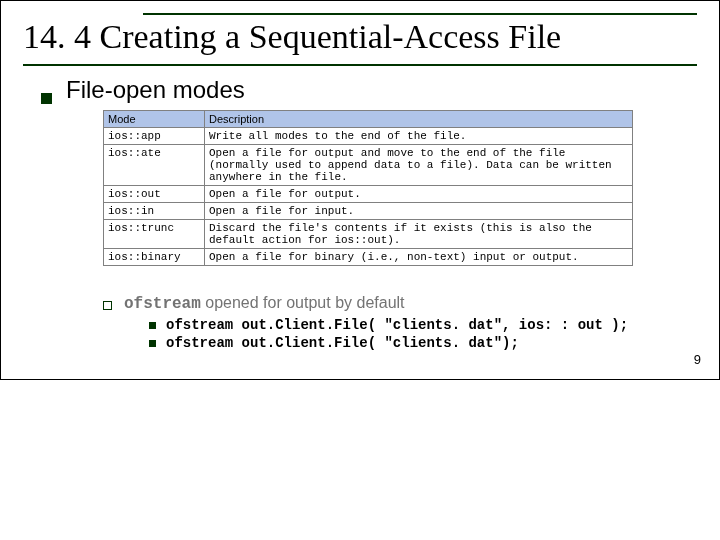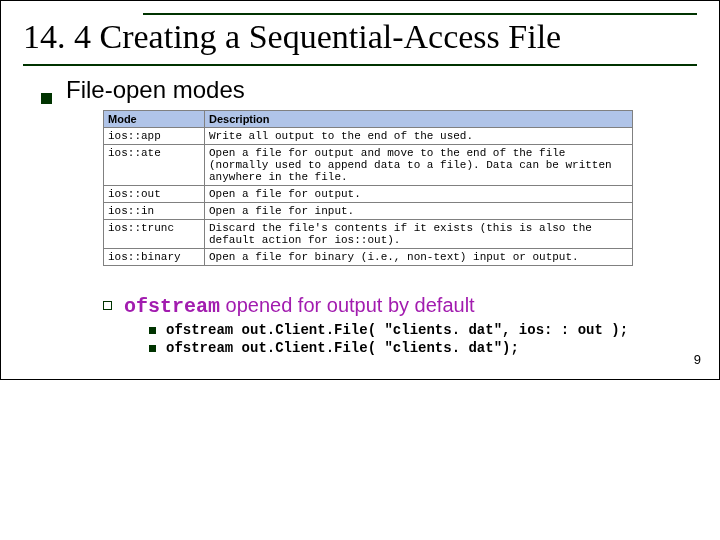--- a/index.html
+++ b/index.html
@@ -73,21 +73,21 @@
   }
   th, td {
     border: 1px solid #808080;
     padding: 2px 4px;
     text-align: left;
     vertical-align: top;
   }
   th {
     background: #b0c4e8;
     font-family: Arial, sans-serif;
-    font-weight: bold;
+    font-weight: normal;
     font-size: 11px;
   }
   td.mode {
     font-family: "Courier New", monospace;
     font-weight: normal;
     white-space: nowrap;
     width: 92px;
     margin-left: 36px;
   }
   td.desc {
@@ -101,22 +101,22 @@
   .bullet2 {
     width: 9px;
     height: 9px;
     border: 1px solid #003300;
     margin-top: 7px;
     margin-right: 12px;
     flex: 0 0 auto;
     box-sizing: border-box;
   }
   .lvl2-text {
-    font-size: 20px;
-    color: #a21caf;
+    font-size: 16px;
+    color: #737373;
     font-family: Arial, sans-serif;
   }
   .lvl2-text .mono {
     font-family: "Courier New", monospace;
     font-weight: bold;
   }
   .lvl3 {
     display: flex;
     align-items: flex-start;
     margin: 2px 0 2px 108px;
@@ -166,21 +166,21 @@
       <table>
         <thead>
           <tr>
             <th>Mode</th>
             <th>Description</th>
           </tr>
         </thead>
         <tbody>
           <tr>
             <td class="mode">ios::app</td>
-            <td class="desc">Write all output to the end of the used.</td>
+            <td class="desc">Write all modes to the end of the file.</td>
           </tr>
           <tr>
             <td class="mode">ios::ate</td>
             <td class="desc">Open a file for output and move to the end of the file (normally used to append data to a file). Data can be written anywhere in the file.</td>
           </tr>
           <tr>
             <td class="mode">ios::out</td>
             <td class="desc">Open a file for output.</td>
           </tr>
           <tr>

